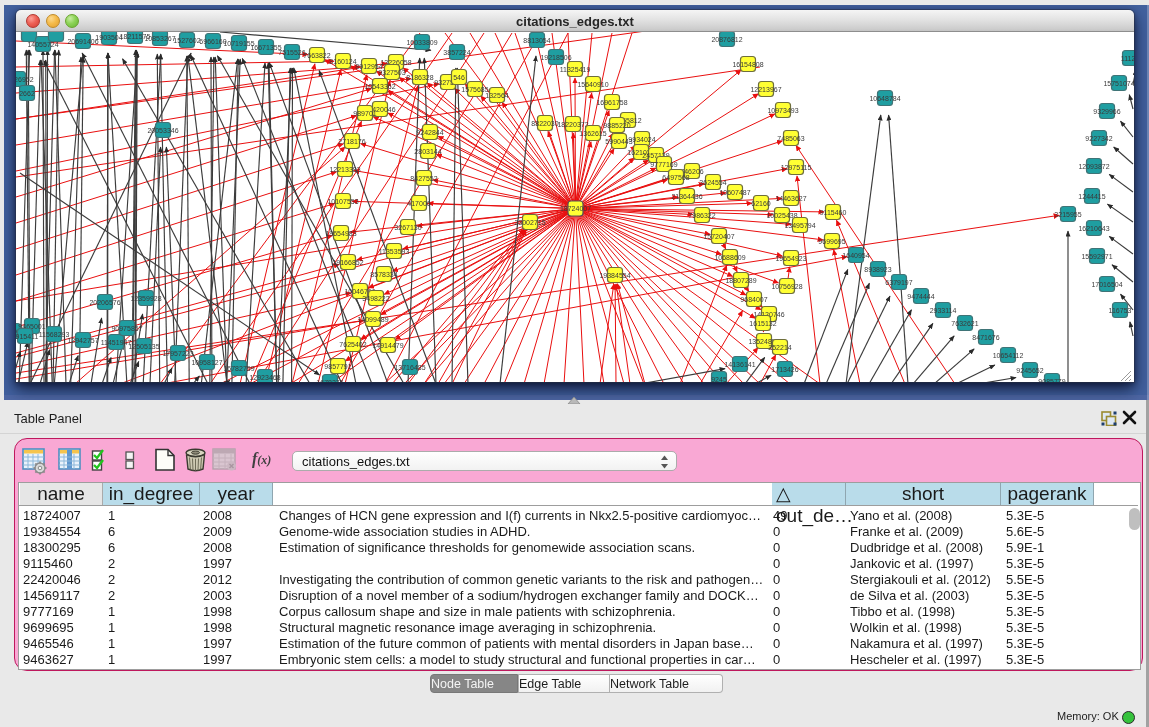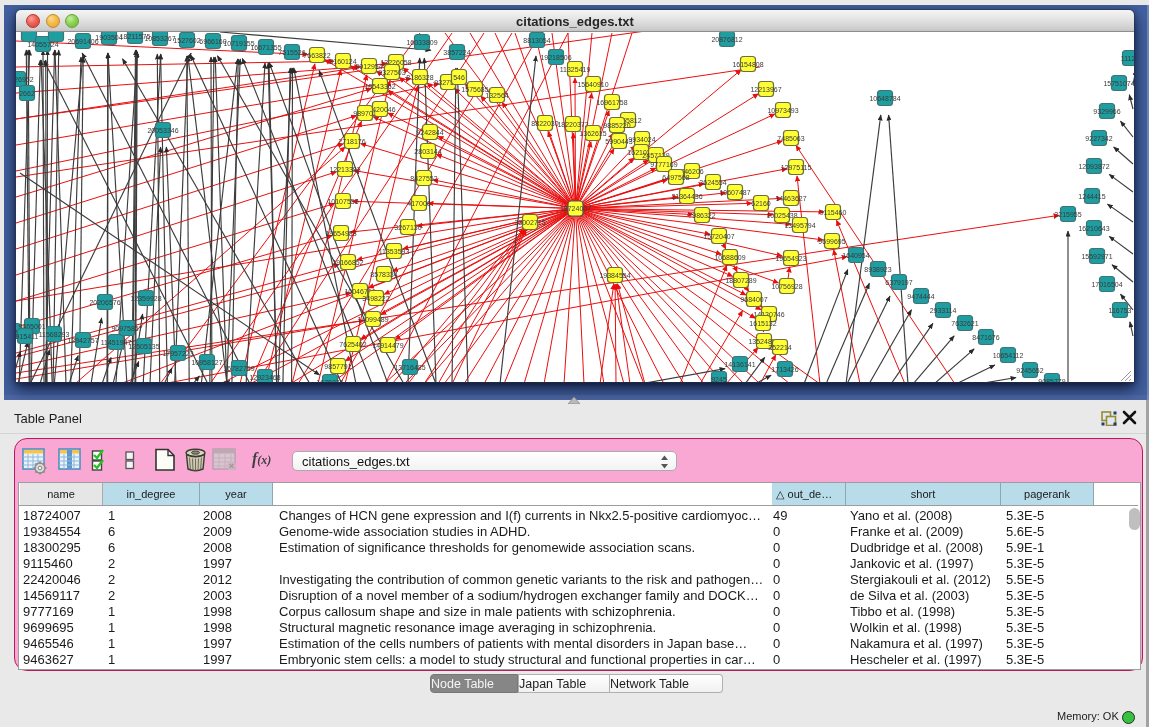--- a/index.html
+++ b/index.html
@@ -17,21 +17,21 @@
 #tph{left:14px;top:11px;font-size:13px;color:#1d1d1d}
 #tpline{left:0;top:33px;width:1149px;height:1px;background:#d4d4d4}
 #box{left:14px;top:38px;width:1127px;height:231px;background:#f9a8d4;
  border:1px solid #be185d;border-radius:13px}
 .ic{top:9px;height:24px}
 #combo{left:277px;top:12px;width:385px;height:20px;background:linear-gradient(#ffffff,#f2f2f2);
  border:1px solid #ababab;border-radius:5px;font-size:13px;color:#111;line-height:20px;
  padding-left:9px;box-sizing:border-box}
 #tbl{left:3px;top:43px;width:1121px;height:186px;background:#fff;border:1px solid #9d9d9d}
 .hc{position:absolute;top:0;height:22px;background:#b9dcea;border-right:1px solid #8fa6b0;
- box-sizing:border-box;text-align:center;font-size:11px;color:#1a1a1a;line-height:22px}
+ box-sizing:border-box;text-align:center;font-size:19px;color:#1a1a1a;line-height:22px}
 .rw{position:absolute;left:0;width:1140px;height:16px;font-size:13px;color:#1a1a1a;line-height:16px}
 .rw span{position:absolute;top:0;white-space:nowrap}
 #sb{left:1110px;top:25px;width:11px;height:22px;background:#bfbfbf;border-radius:6px}
 .tabs{left:430px;top:274px;height:19px;font-size:12.5px}
 .tab{position:absolute;top:0;height:19px;line-height:19px;text-align:left;
  border:1px solid #b0b0b0;box-sizing:border-box;background:linear-gradient(#ffffff,#f1f1f1)}
 #mem{left:1057px;top:310px;font-size:11px;color:#222}
 #grnd{left:1122px;top:311px;width:11px;height:11px;background:#35c23c;border:1px solid #2a2a2a;border-radius:50%}
 #redge{left:1146px;top:400px;width:3px;height:327px;background:#a2a2a2}
 </style></head><body>
@@ -775,37 +775,37 @@
       <span style="left:203px">1998</span>
       <span style="left:279px">Structural magnetic resonance image averaging in schizophrenia.</span>
       <span style="left:773px">0</span>
       <span style="left:850px">Wolkin et al. (1998)</span>
       <span style="left:1006px">5.3E-5</span>
     </div>
     <div class="rw" style="top:236px">
       <span style="left:23px">9465546</span>
       <span style="left:108px">1</span>
       <span style="left:203px">1997</span>
-      <span style="left:279px">Estimation of the cells numbers of patients with mental disorders in Japan base…</span>
+      <span style="left:279px">Estimation of the future common of patients with mental disorders in Japan base…</span>
       <span style="left:773px">0</span>
       <span style="left:850px">Nakamura et al. (1997)</span>
       <span style="left:1006px">5.3E-5</span>
     </div>
     <div class="rw" style="top:252px">
       <span style="left:23px">9463627</span>
       <span style="left:108px">1</span>
       <span style="left:203px">1997</span>
       <span style="left:279px">Embryonic stem cells: a model to study structural and functional properties in car…</span>
       <span style="left:773px">0</span>
       <span style="left:850px">Hescheler et al. (1997)</span>
       <span style="left:1006px">5.3E-5</span>
     </div>
  <div class="tabs abs">
    <div class="tab" style="left:0;width:88px;background:#868686;color:#f4f4f4;border-color:#787878;border-radius:4px 0 0 4px">Node Table</div>
-   <div class="tab" style="left:88px;width:92px;color:#1c1c1c">Japan Table</div>
+   <div class="tab" style="left:88px;width:92px;color:#1c1c1c">Edge Table</div>
    <div class="tab" style="left:180px;width:113px;color:#1c1c1c;border-left:none;border-radius:0 4px 4px 0">Network Table</div>
  </div>
  <div id="mem" class="abs">Memory: OK</div>
  <div id="grnd" class="abs"></div>
 </div>
 <div id="redge" class="abs"></div>
 <svg class="abs" style="left:566px;top:397px" width="16" height="7">
     <path d="M8 0 L14 7 L2 7 z" fill="#b9b9b9" stroke="#8a8a8a" stroke-width="0.8"></path>
   </svg>
 </body></html>

